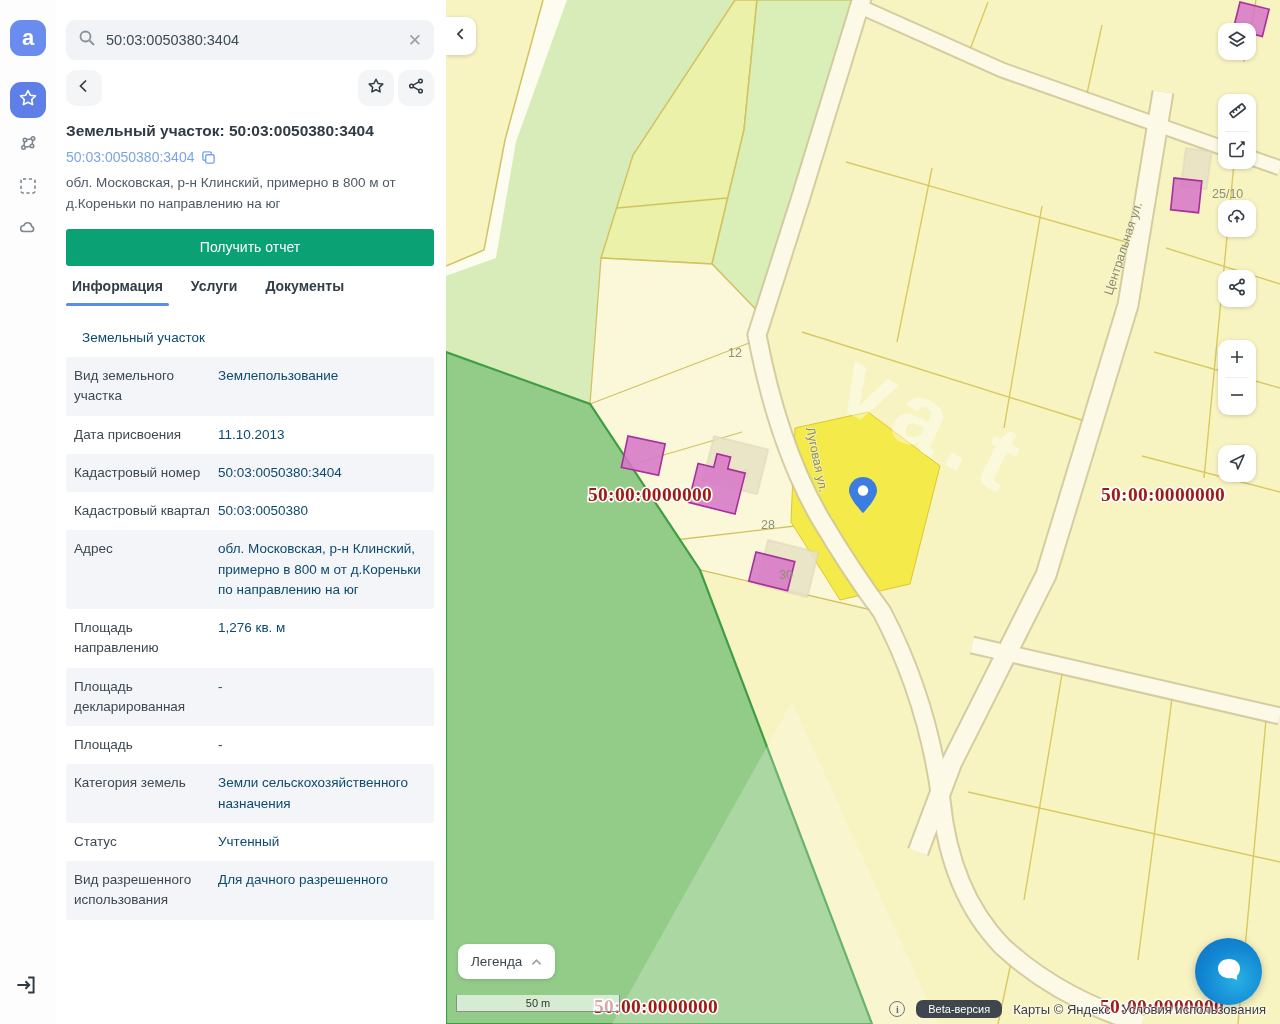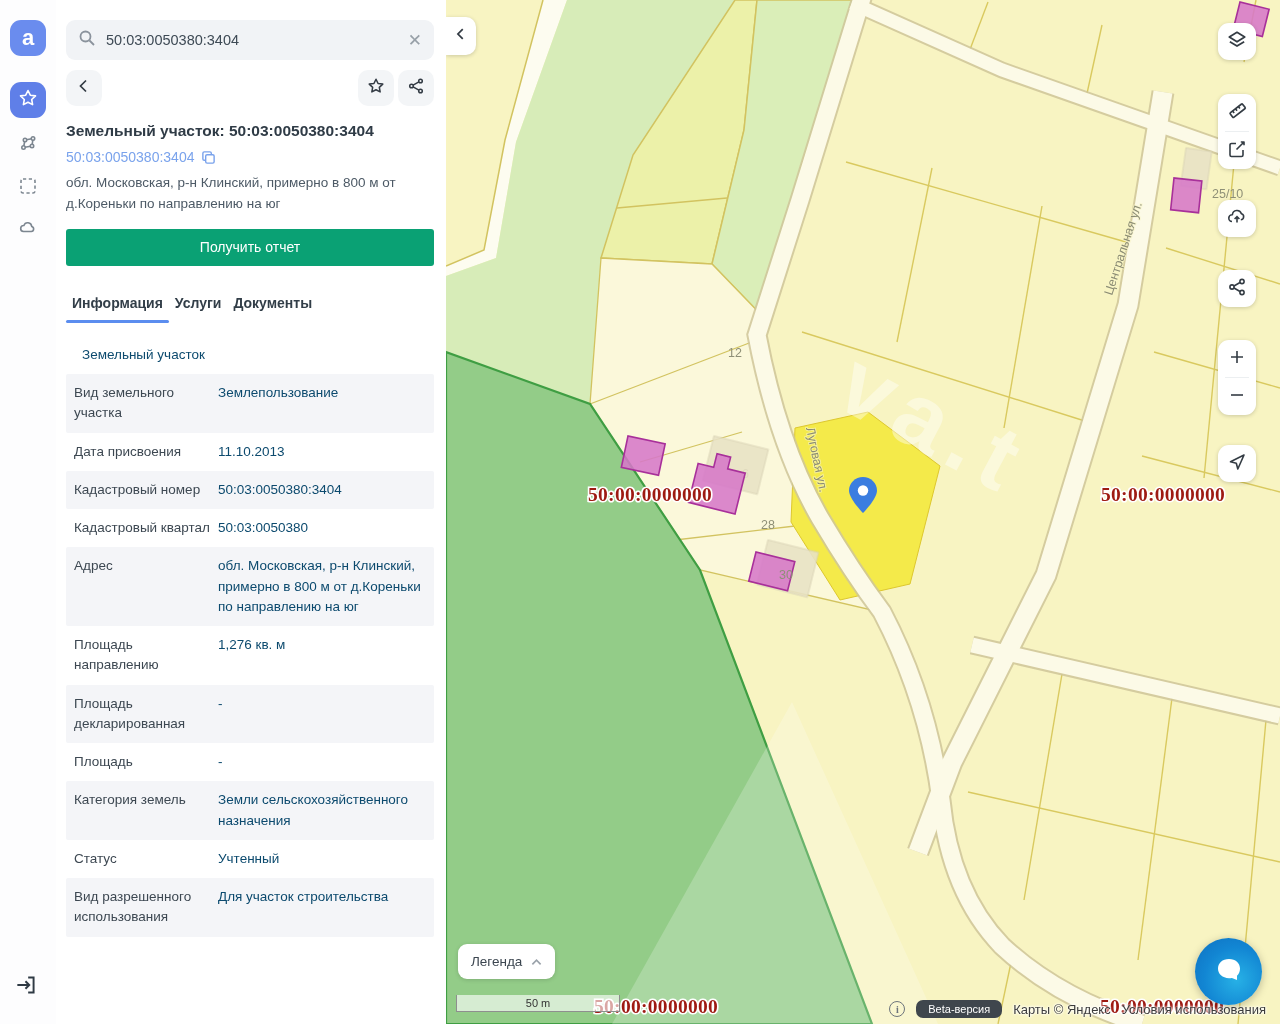--- a/index.html
+++ b/index.html
@@ -31,21 +31,21 @@
   .sq-btn svg { stroke:#333b44; fill:none; stroke-width:1.7; }
 
   .obj-title { margin-top:16px; font-size:15.5px; font-weight:bold; color:#2f3b46; }
   .obj-link { margin-top:9px; display:flex; align-items:center; font-size:14px; color:#7aa3ec; }
   .obj-link .copy { margin-left:7px; cursor:pointer; display:flex; }
   .obj-addr { margin-top:8px; font-size:13.5px; line-height:1.55; color:#4d5a66; }
 
   .report-btn { margin-top:14px; width:100%; height:37px; background:#0aa174; border:0; border-radius:3px;
     color:#fff; font-size:14px; font-family:inherit; cursor:pointer; }
 
-  .tabs { margin-top:21px; display:flex; gap:12px; padding-left:6px;align-items:flex-end; }
+  .tabs { margin-top:4px; display:flex; gap:28px; padding-left:6px;align-items:flex-end; }
   .tab { font-size:14px; font-weight:bold; color:#323e48; padding:8px 0 12px; cursor:pointer; position:relative; }
   .tab.active::after { content:""; position:absolute; left:-6px; right:-6px; bottom:0; height:3px; border-radius:2px; background:#5b8def; }
 
   .itable { margin-top:13px; font-size:13.5px; }
   .irow { display:flex; padding:9px 8px; border-radius:2px; }
   .irow:nth-child(even) { background:#f4f5f8; }
   .irow .k { width:136px; flex:none; color:#3d4852; line-height:1.5; }
   .irow .v { flex:1; color:#0c4a6e; line-height:1.5; padding-left:8px; }
 
   
@@ -227,21 +227,21 @@
       <div class="irow">
           <div class="k">Категория земель</div>
           <div class="v">Земли сельскохозяйственного назначения</div>
         </div>
       <div class="irow">
           <div class="k">Статус</div>
           <div class="v">Учтенный</div>
         </div>
       <div class="irow">
           <div class="k">Вид разрешенного использования</div>
-          <div class="v">Для участок строительства</div>
+          <div class="v">Для дачного разрешенного</div>
         </div>
     </div>
   </div>
 
   <div class="map">
 
     <svg class="base" width="834" height="1024" viewBox="446 0 834 1024">
 
       <rect x="446" y="0" width="834" height="1024" fill="#f8f4c2"></rect>
 

